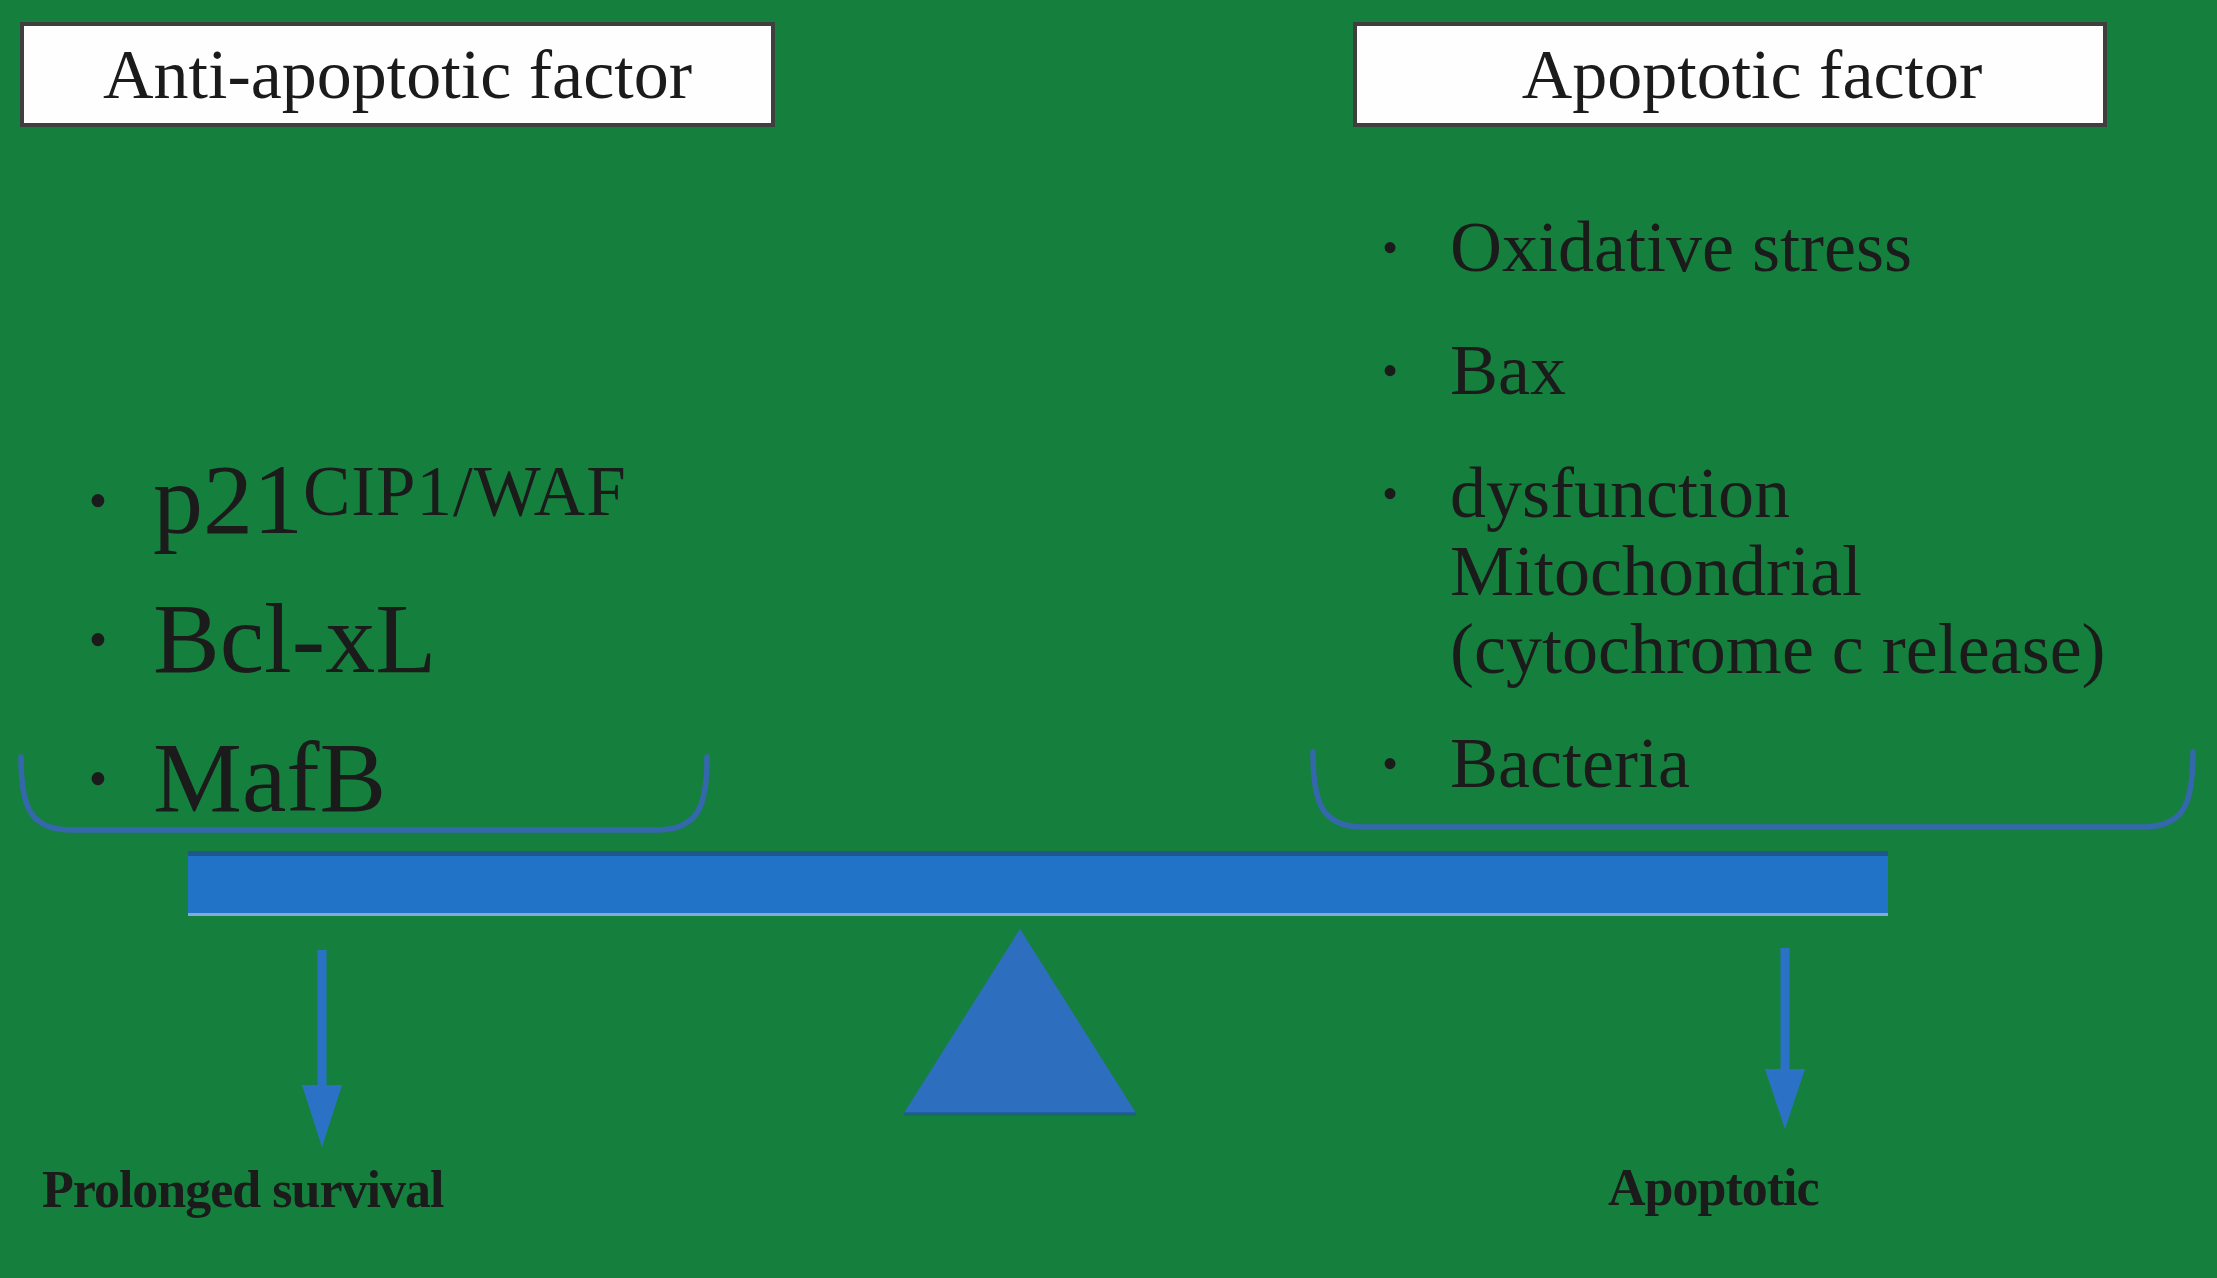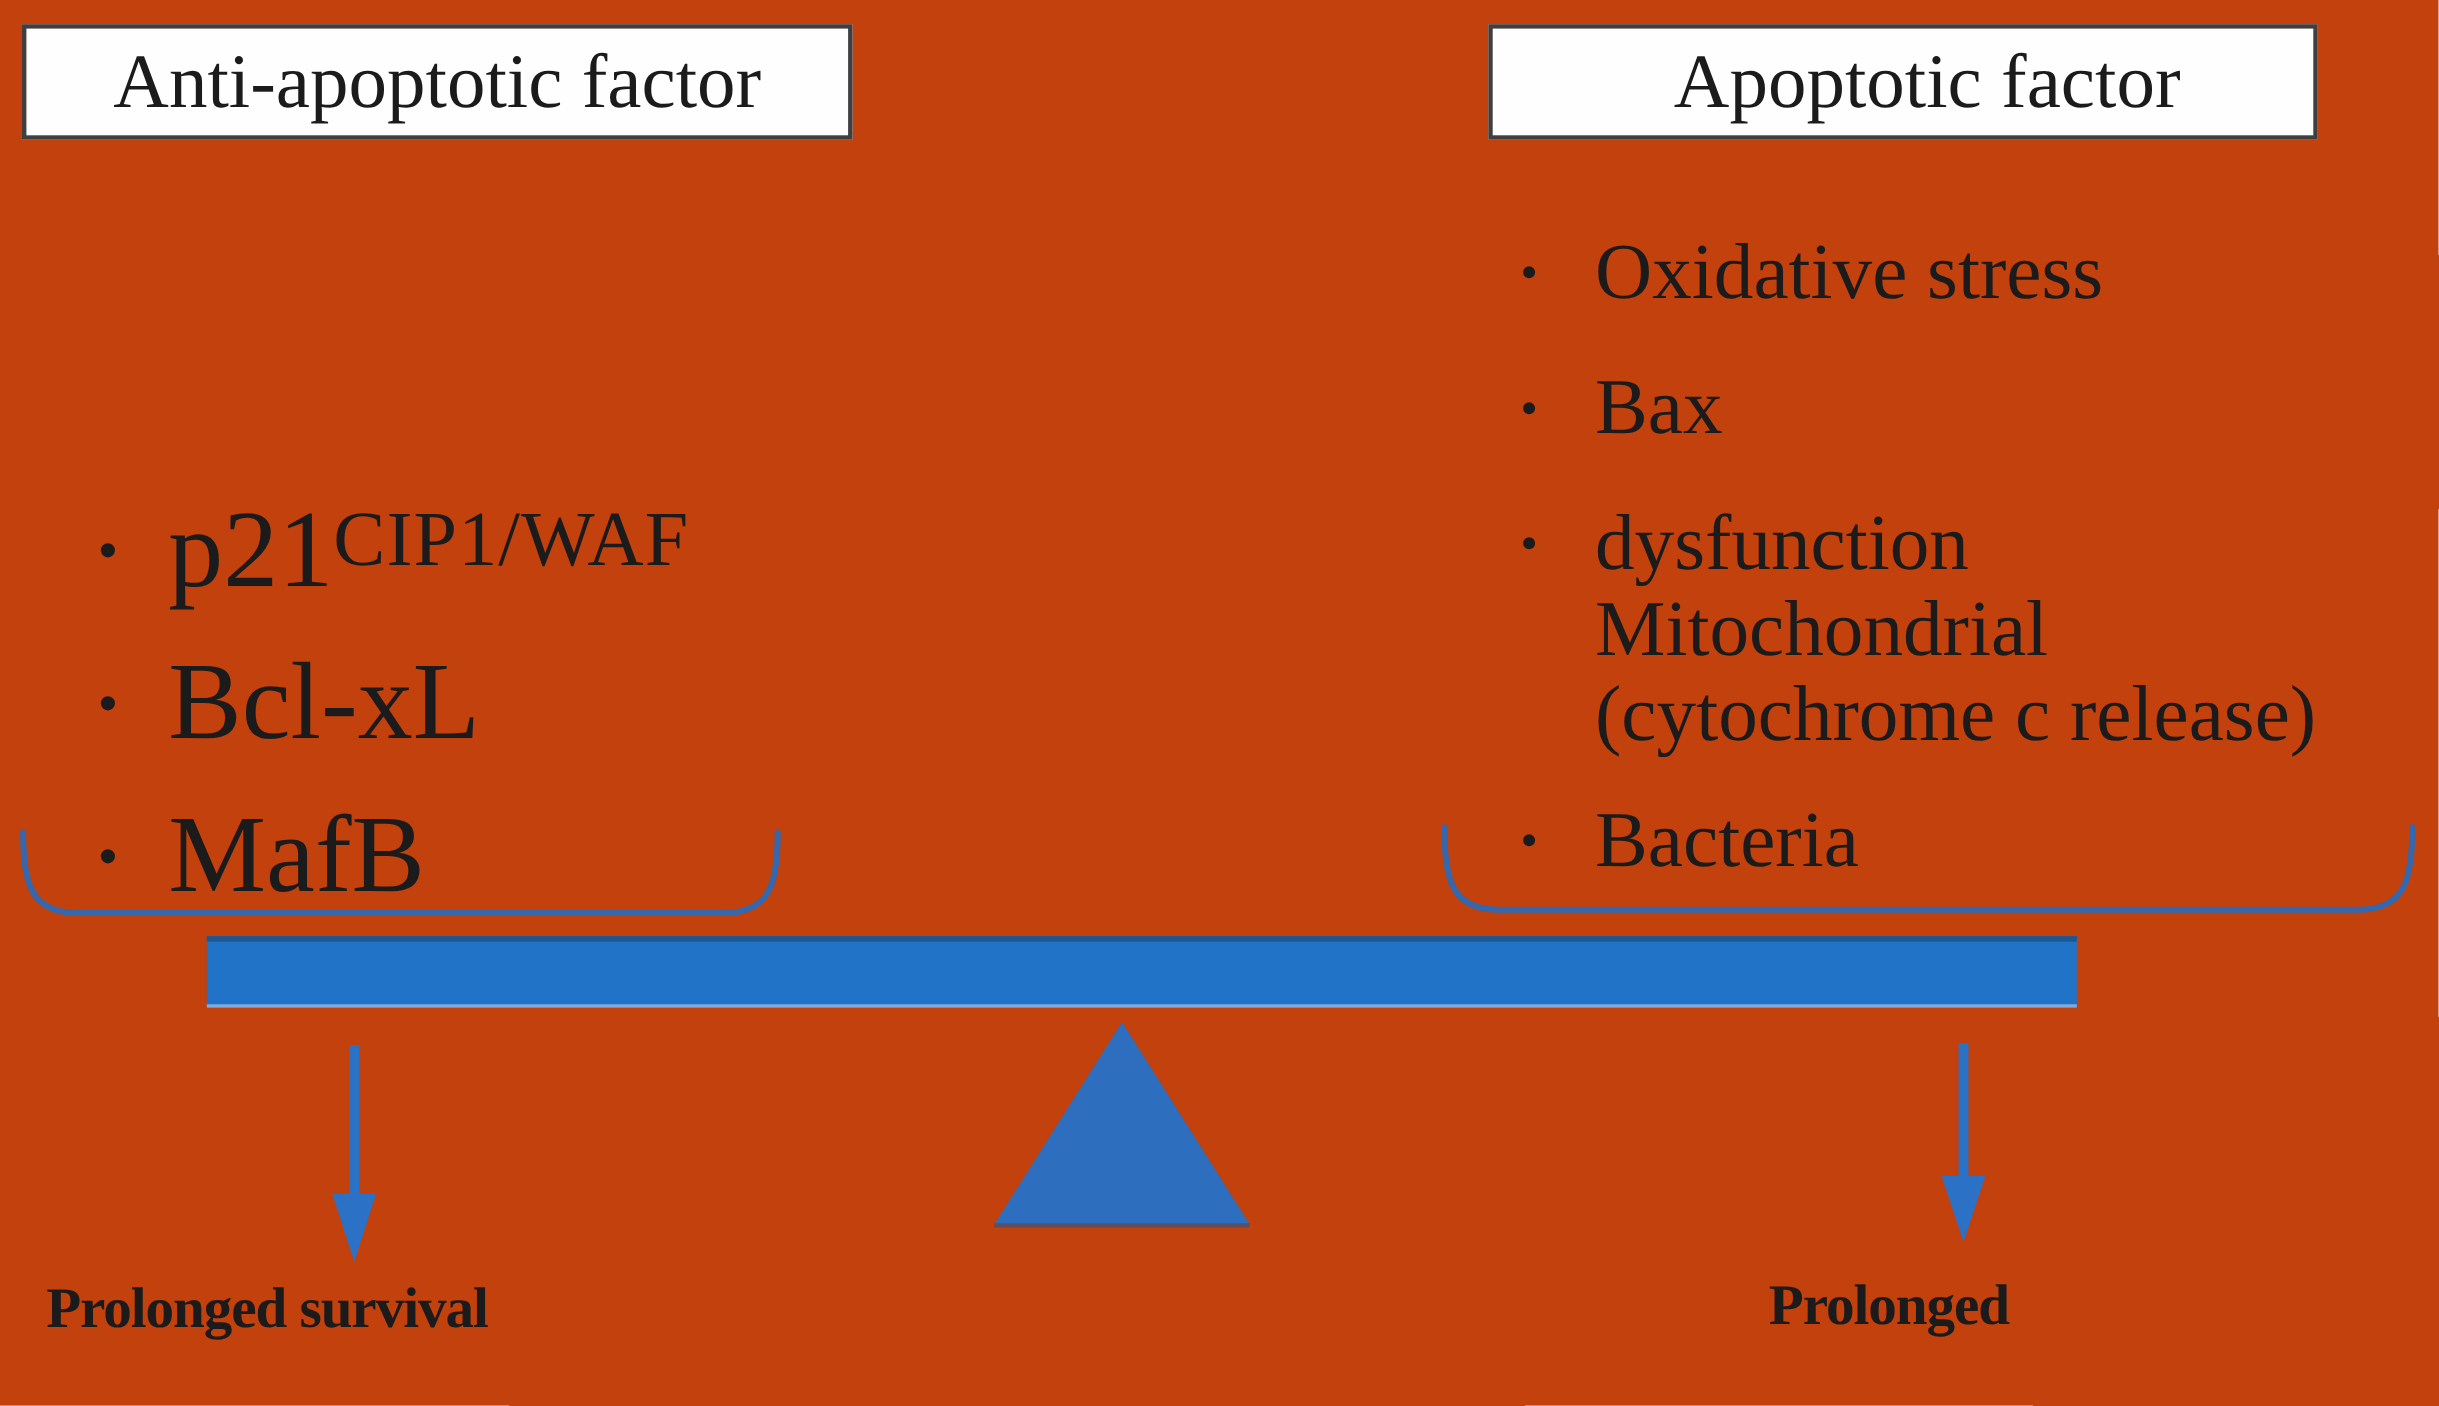--- a/index.html
+++ b/index.html
@@ -1,20 +1,20 @@
 <!DOCTYPE html>
 <html><head>
 <meta charset="utf-8">
 <style>
   html, body { margin: 0; padding: 0; background: #ffffff; }
   .stage {
     position: relative;
     width: 2217px;
     height: 1278px;
-    background: #c2410c;
+    background: #15803d;
     font-family: "Liberation Serif", serif;
     color: var(--text-black, #1b1b1b);
     overflow: hidden;
   }
 
   
   .factor-box {
     position: absolute;
     top: 22px;
     height: 105px;
@@ -167,15 +167,15 @@
     <polygon points="2,135 42,135 22,197"></polygon>
   </svg>
 
   <svg class="arrow right-arrow" width="44" height="182" viewBox="0 0 44 182">
     <rect x="17.5" y="0" width="9" height="126"></rect>
     <polygon points="2,121 42,121 22,181"></polygon>
   </svg>
 
   <div class="outcome left-outcome">Prolonged survival</div>
 
-  <div class="outcome right-outcome">Prolonged</div>
+  <div class="outcome right-outcome">Apoptotic</div>
 
 </div>
 
 </body></html>

